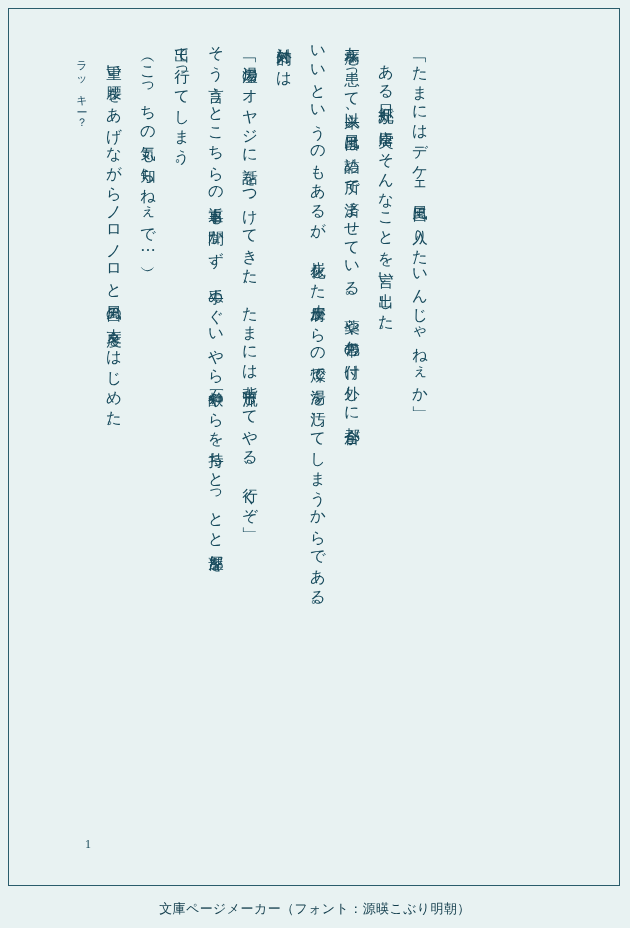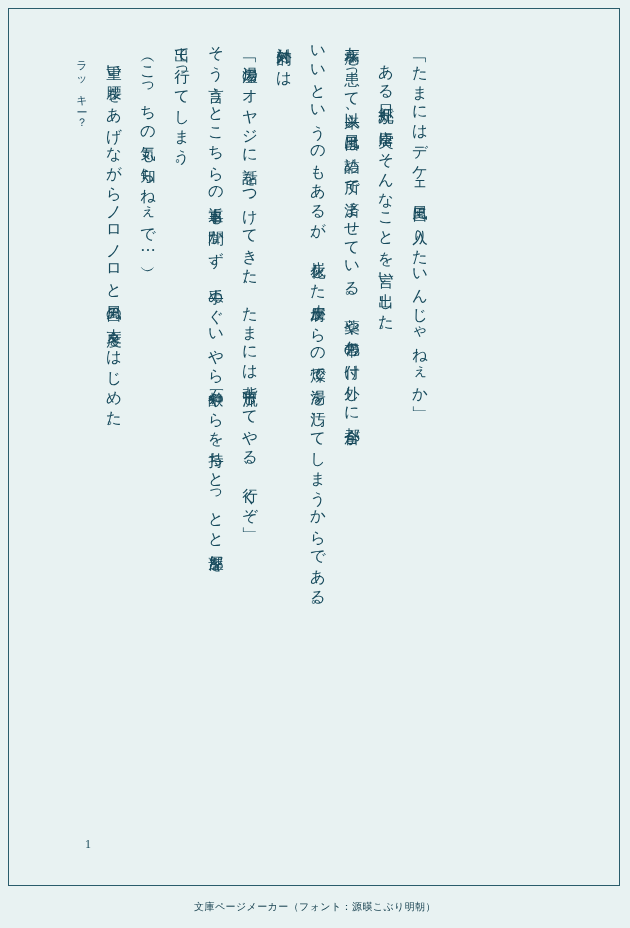--- a/index.html
+++ b/index.html
@@ -66,21 +66,21 @@
     font-size: 12px;
     font-family: "Liberation Serif", serif;
     color: #1a4a5a;
   }
   .footer {
     position: absolute;
     left: 0;
     top: 900px;
     width: 630px;
     text-align: center;
-    font-size: 10px;
+    font-size: 13px;
     font-family: "DejaVu Serif", "Liberation Serif", serif;
     color: #123d4c;
     letter-spacing: 0.4px;
   }
 </style>
 </head>
 <body>
 
 <div class="page-frame">
   <div class="text-area" id="text-area">

